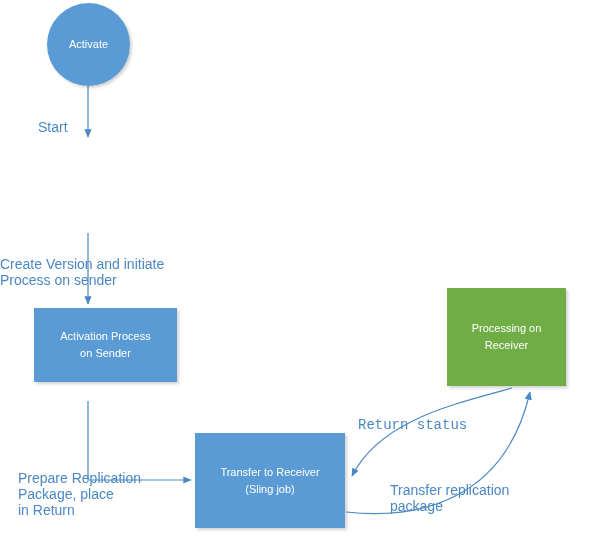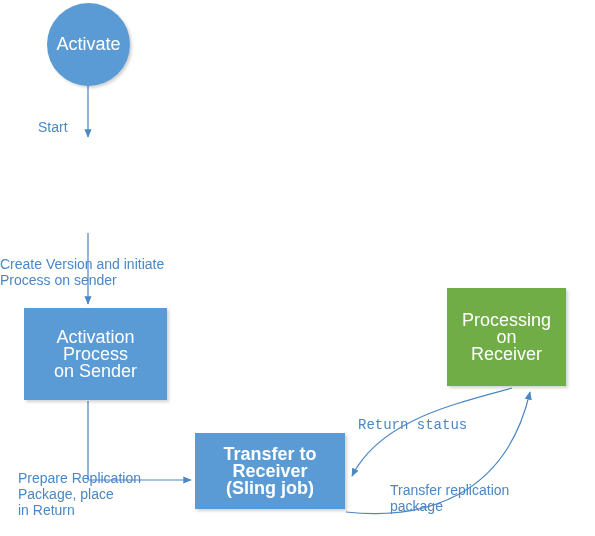--- a/index.html
+++ b/index.html
@@ -27,21 +27,21 @@
     height: 536px;
     pointer-events: none;
   }
   .node {
     position: absolute;
     display: flex;
     align-items: center;
     justify-content: center;
     text-align: center;
     color: #ffffff;
-    font-size: 18px;
+    font-size: 11px;
     line-height: 17px;
     box-sizing: border-box;
     box-shadow: 2px 2px 3px rgba(0,0,0,0.18);
   }
   .node.blue   { background: #5B9BD5; }
   .node.green  { background: #70AD47; }
   .node.circle { border-radius: 50%; }
   .node .node-label {
     padding: 0 6px;
     white-space: pre-line;
@@ -85,26 +85,26 @@
     <g>
       <path d="M512,388 C455,404 380,420 352,476" stroke="#4A87C4" stroke-width="1.2" fill="none" marker-end="url(#arrowhead)"></path>
     </g>
   </svg>
 
   <div class="node blue circle" style="left:47px; top:3px; width:83px; height:83px;">
     <span class="node-label">Activate</span>
   </div>
 
 
-  <div class="node blue" style="left:24px; top:308px; width:143px; height:92px;">
+  <div class="node blue" style="left:34px; top:308px; width:143px; height:74px;">
     <span class="node-label">Activation Process
 on Sender</span>
   </div>
 
-  <div class="node blue" style="left:195px; top:433px; width:150px; height:76px;font-weight:bold;">
+  <div class="node blue" style="left:195px; top:433px; width:150px; height:95px;">
     <span class="node-label">Transfer to Receiver
 (Sling job)</span>
   </div>
 
   <div class="node green" style="left:447px; top:288px; width:119px; height:98px;text-align:center;">
     <span class="node-label">Processing on
 Receiver</span>
   </div>
 
   <div class="edge-label" style="left:38px; top:103px; width:100px;">

